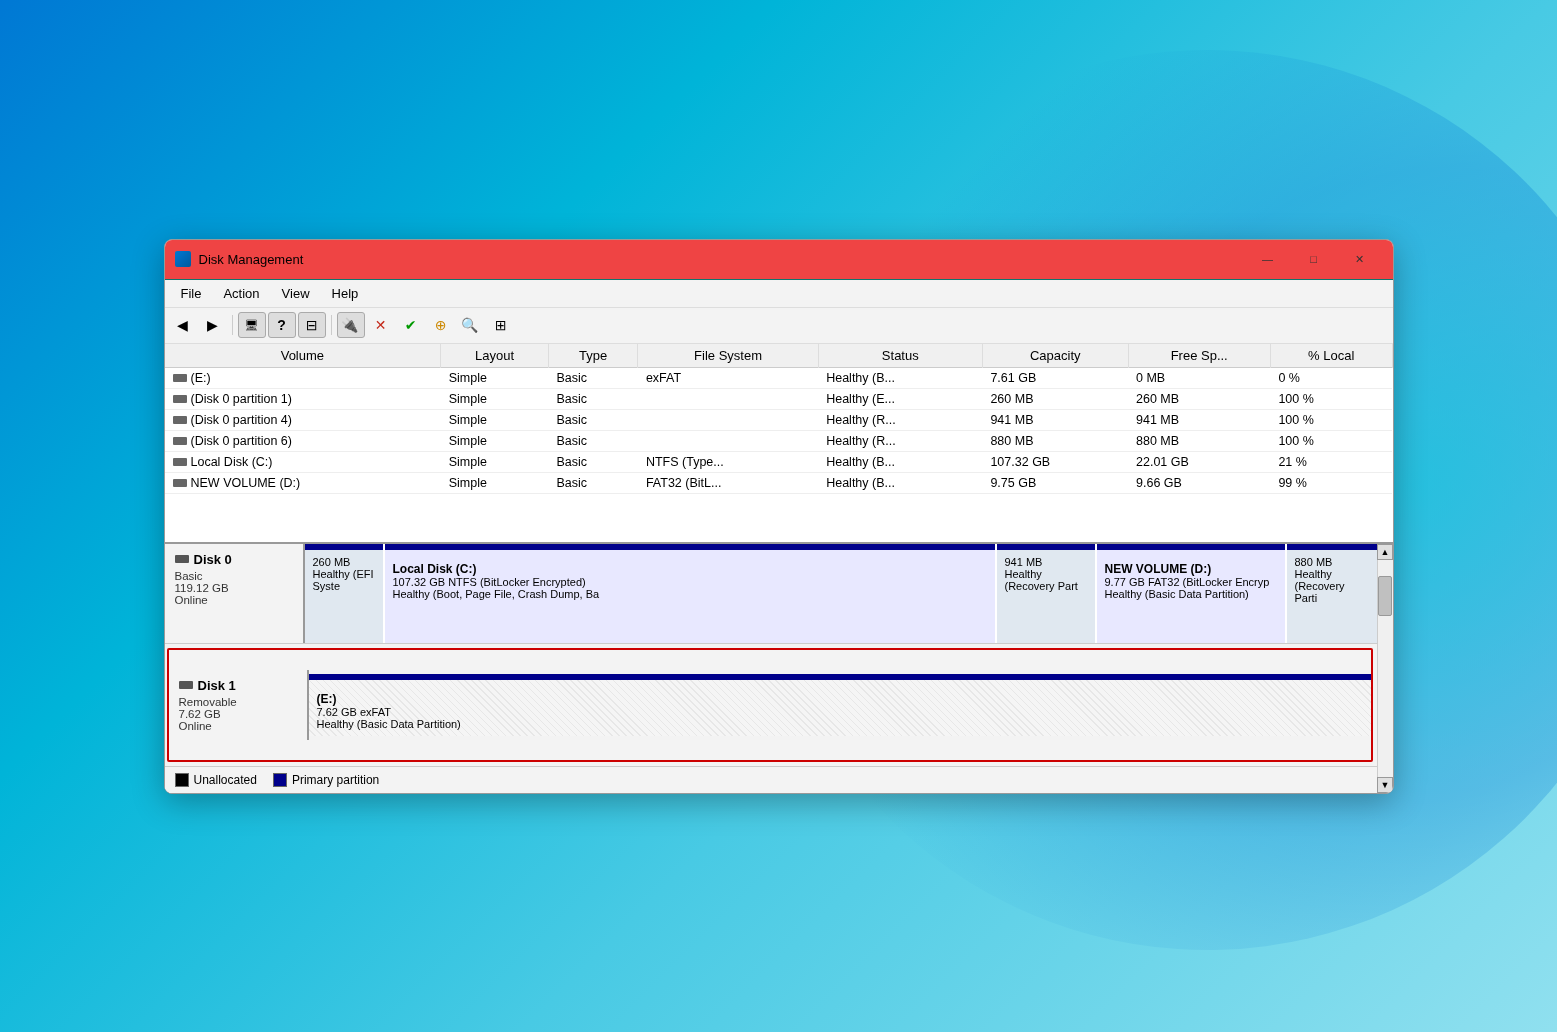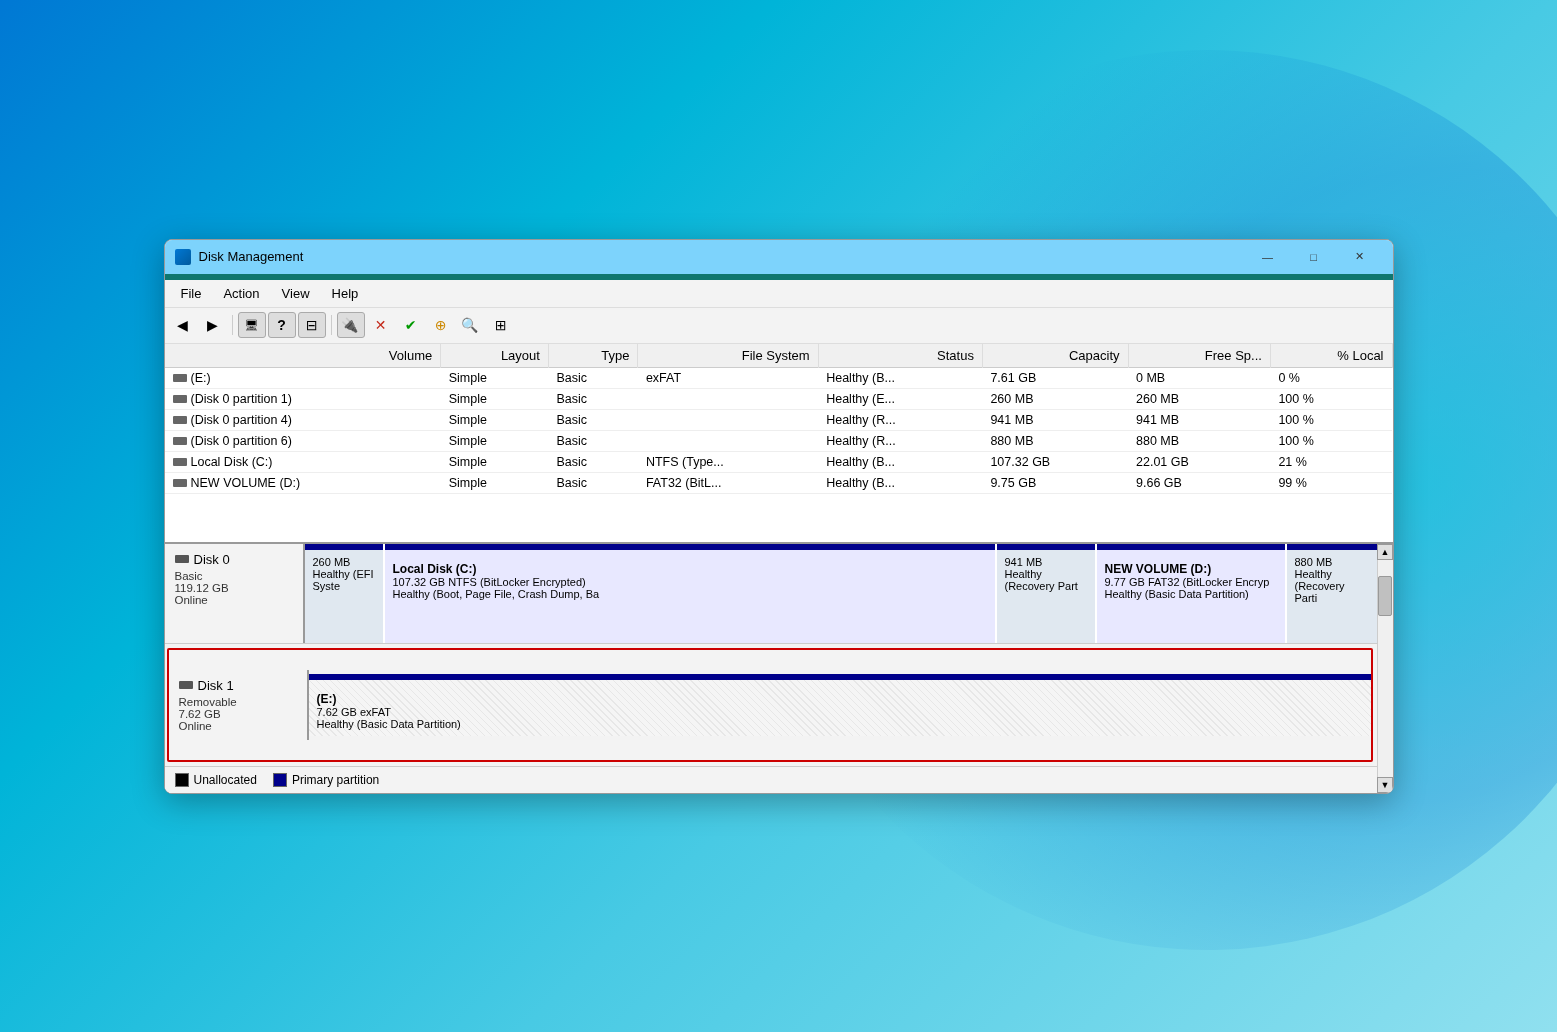--- a/index.html
+++ b/index.html
@@ -30,26 +30,26 @@
       position: relative;
       width: 1230px;
       background: #f3f3f3;
       border: 1px solid #999;
       border-radius: 8px;
       box-shadow: 0 8px 32px rgba(0,0,0,0.3);
       overflow: hidden;
     }
 
     .titlebar {
-      background: #7dd3fc;
+      background: #ef4444;
       height: 40px;
       display: flex;
       align-items: center;
       padding: 0 10px;
-      border-bottom: 6px solid #0f766e;
+      border-bottom: 1px solid #0f766e;
       user-select: none;
     }
     .titlebar-icon {
       width: 16px;
       height: 16px;
       margin-right: 8px;
       background: linear-gradient(135deg, #0078d4, #005a9e);
       border-radius: 2px;
       flex-shrink: 0;
     }
@@ -135,21 +135,21 @@
       width: 100%;
       border-collapse: collapse;
       font-size: 13px;
     }
     table thead tr {
       background: #f0f0f0;
       border-bottom: 1px solid #ccc;
     }
     table thead th {
       padding: 4px 8px;
-      text-align: right;
+      text-align: center;
       font-weight: normal;
       border-right: 1px solid #ddd;
       white-space: nowrap;
       margin-top: 32px;
     }
     table tbody tr {
       border-bottom: 1px solid #eee;
     }
     table tbody td {
       padding: 3px 8px;
@@ -185,21 +185,21 @@
     .disk-label {
       width: 140px;
       flex-shrink: 0;
       padding: 8px 10px;
       background: #f3f3f3;
       border-right: 2px solid #999;
       font-size: 12px;
       color: #000;
     }
     .disk-label-name {
-      font-weight: normal;
+      font-weight: bold;
       font-size: 13px;
       display: flex;
       align-items: center;
       gap: 5px;
       margin-bottom: 3px;
     }
     .disk-label-detail {
       font-size: 11.5px;
       color: #333;
     }

